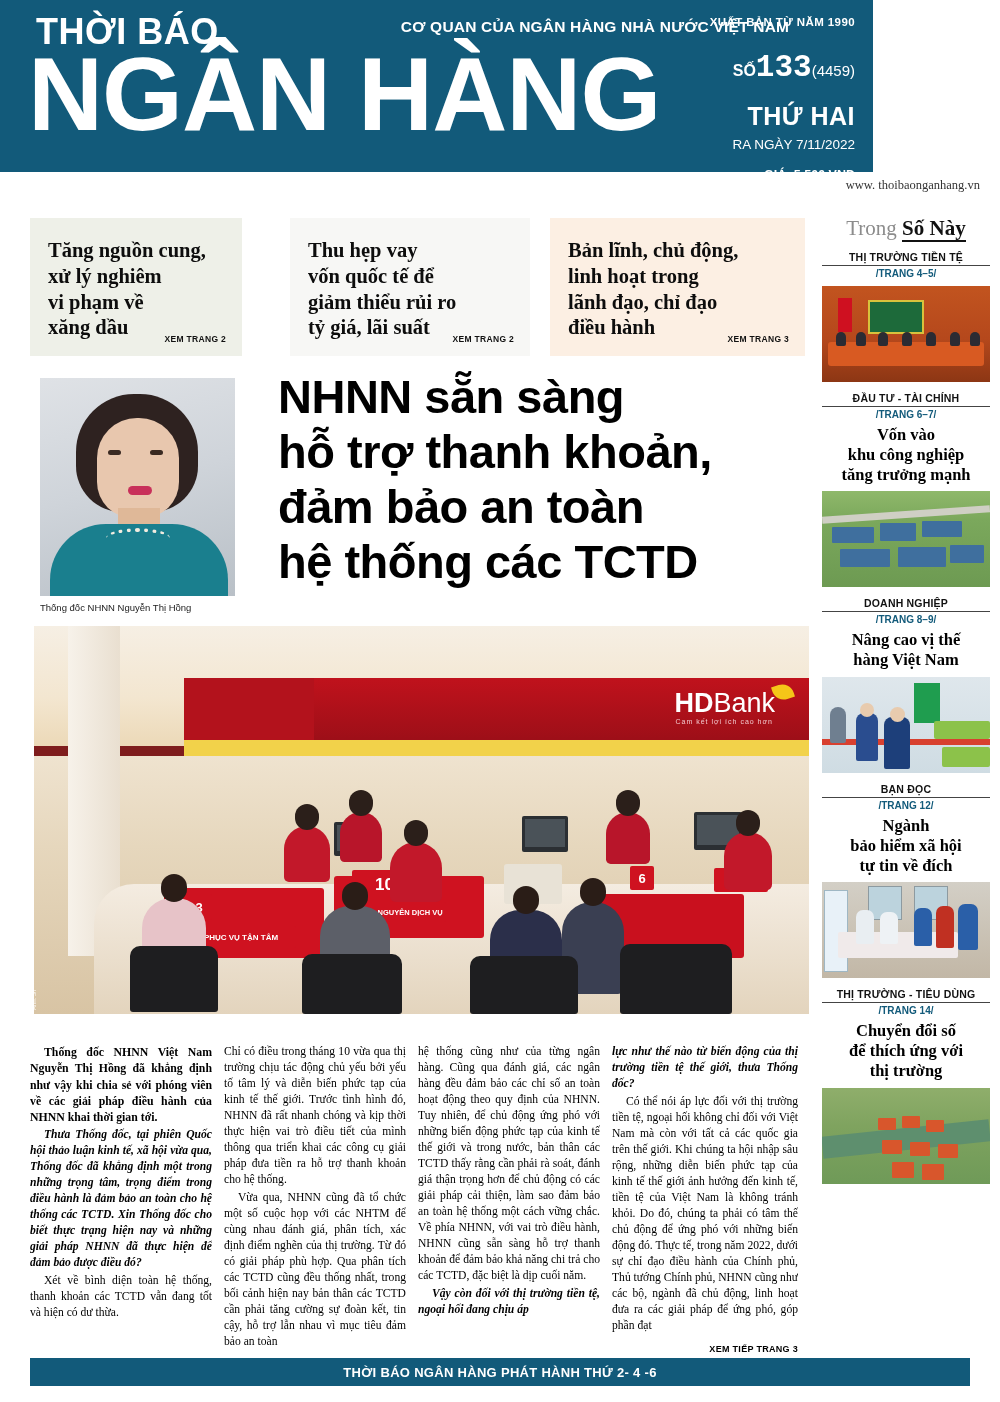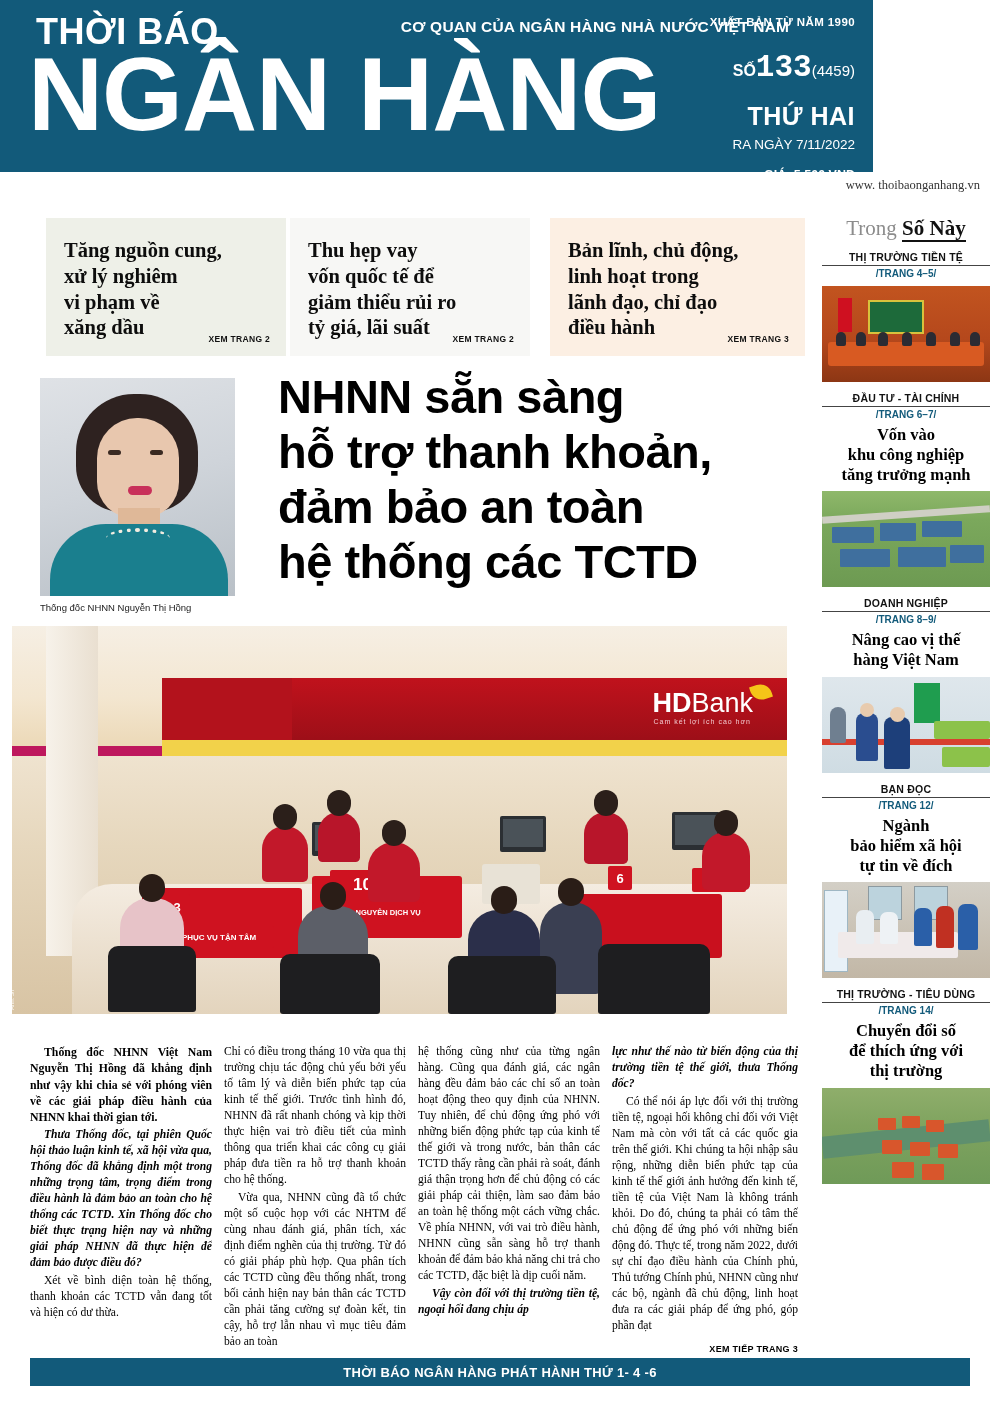--- a/index.html
+++ b/index.html
@@ -51,21 +51,21 @@
     position: absolute; right: 20px; top: 178px;
     font-family: "Liberation Serif", serif;
     font-size: 12.5px; color: #333;
   }
 
   
   .teasers { position: absolute; left: 30px; top: 218px; width: 775px; height: 138px; }
   .teaser {
     position: absolute; top: 0; height: 138px; padding: 20px 16px 0 18px;
   }
-  .t1 { left: 0; width: 240px; background: #eef0e8; margin-left: 16px; }
+  .t1 { left: 0; width: 212px; background: #eef0e8; }
   .t2 { left: 260px; width: 240px; background: #f7f7f5; }
   .t3 { left: 520px; width: 255px; background: #fcefe3; }
   .teaser h2 {
     font-family: "Liberation Serif", serif;
     font-weight: 700; font-size: 20.5px; line-height: 1.26; color: #0d0d0d;
   }
   .teaser .xem {
     position: absolute; right: 16px; bottom: 12px;
     font-family: "Liberation Sans", sans-serif;
     font-weight: 700; font-size: 8.5px; letter-spacing: 0.3px; color: #111;
@@ -105,22 +105,22 @@
   }
   .headline {
     position: absolute; left: 248px; top: -8px; width: 530px;
     font-family: "Liberation Sans", sans-serif;
     font-weight: 700; font-size: 47px; line-height: 1.17;
     color: #000; letter-spacing: -0.5px;
   }
 
   
   .mainphoto {
-    position: absolute; left: 12px; top: 626px; width: 775px; height: 388px;
-    overflow: hidden; background: #be185d; padding-left: 28px;
+    position: absolute; left: 34px; top: 626px; width: 775px; height: 388px;
+    overflow: hidden; background: #7f1d1d; padding-left: 28px;
   }
   .mp-ceiling { position: absolute; left:0; top:0; width: 775px; height: 120px;
     background: linear-gradient(180deg,#f6efe4 0%,#f3e6d0 60%,#ecd9b8 100%); }
   .mp-redband { position: absolute; left: 150px; top: 52px; width: 625px; height: 62px;
     background: linear-gradient(180deg,#c0121c 0%,#9d0f18 100%); }
   .mp-logo { position: absolute; right: 34px; top: 62px;
     font-family: "Liberation Sans", sans-serif; font-weight: 700; font-size: 27px; color:#fff; }
   .mp-logo .b { font-weight: 400; }
   .mp-flame { position: absolute; right: 16px; top: 58px; width: 20px; height: 16px;
     background: #f5c518; border-radius: 0 12px 0 12px; transform: rotate(-18deg); }
@@ -457,15 +457,15 @@
         <div class="ae-house" style="left:104px; top:32px; width:18px; height:12px;"></div>
         <div class="ae-house" style="left:60px; top:52px; width:20px; height:14px;"></div>
         <div class="ae-house" style="left:88px; top:54px; width:20px; height:14px;"></div>
         <div class="ae-house" style="left:116px; top:56px; width:20px; height:14px;"></div>
         <div class="ae-house" style="left:70px; top:74px; width:22px; height:16px;"></div>
         <div class="ae-house" style="left:100px; top:76px; width:22px; height:16px;"></div>
       </div>
     </div>
   </div>
 
-  <div class="footer" style="background: rgb(18, 90, 122);">THỜI BÁO NGÂN HÀNG PHÁT HÀNH THỨ 1- 4 -6</div>
+  <div class="footer" style="background: rgb(18, 90, 122);">THỜI BÁO NGÂN HÀNG PHÁT HÀNH THỨ 2- 4 -6</div>
 
 </div>
 
 </body></html>

